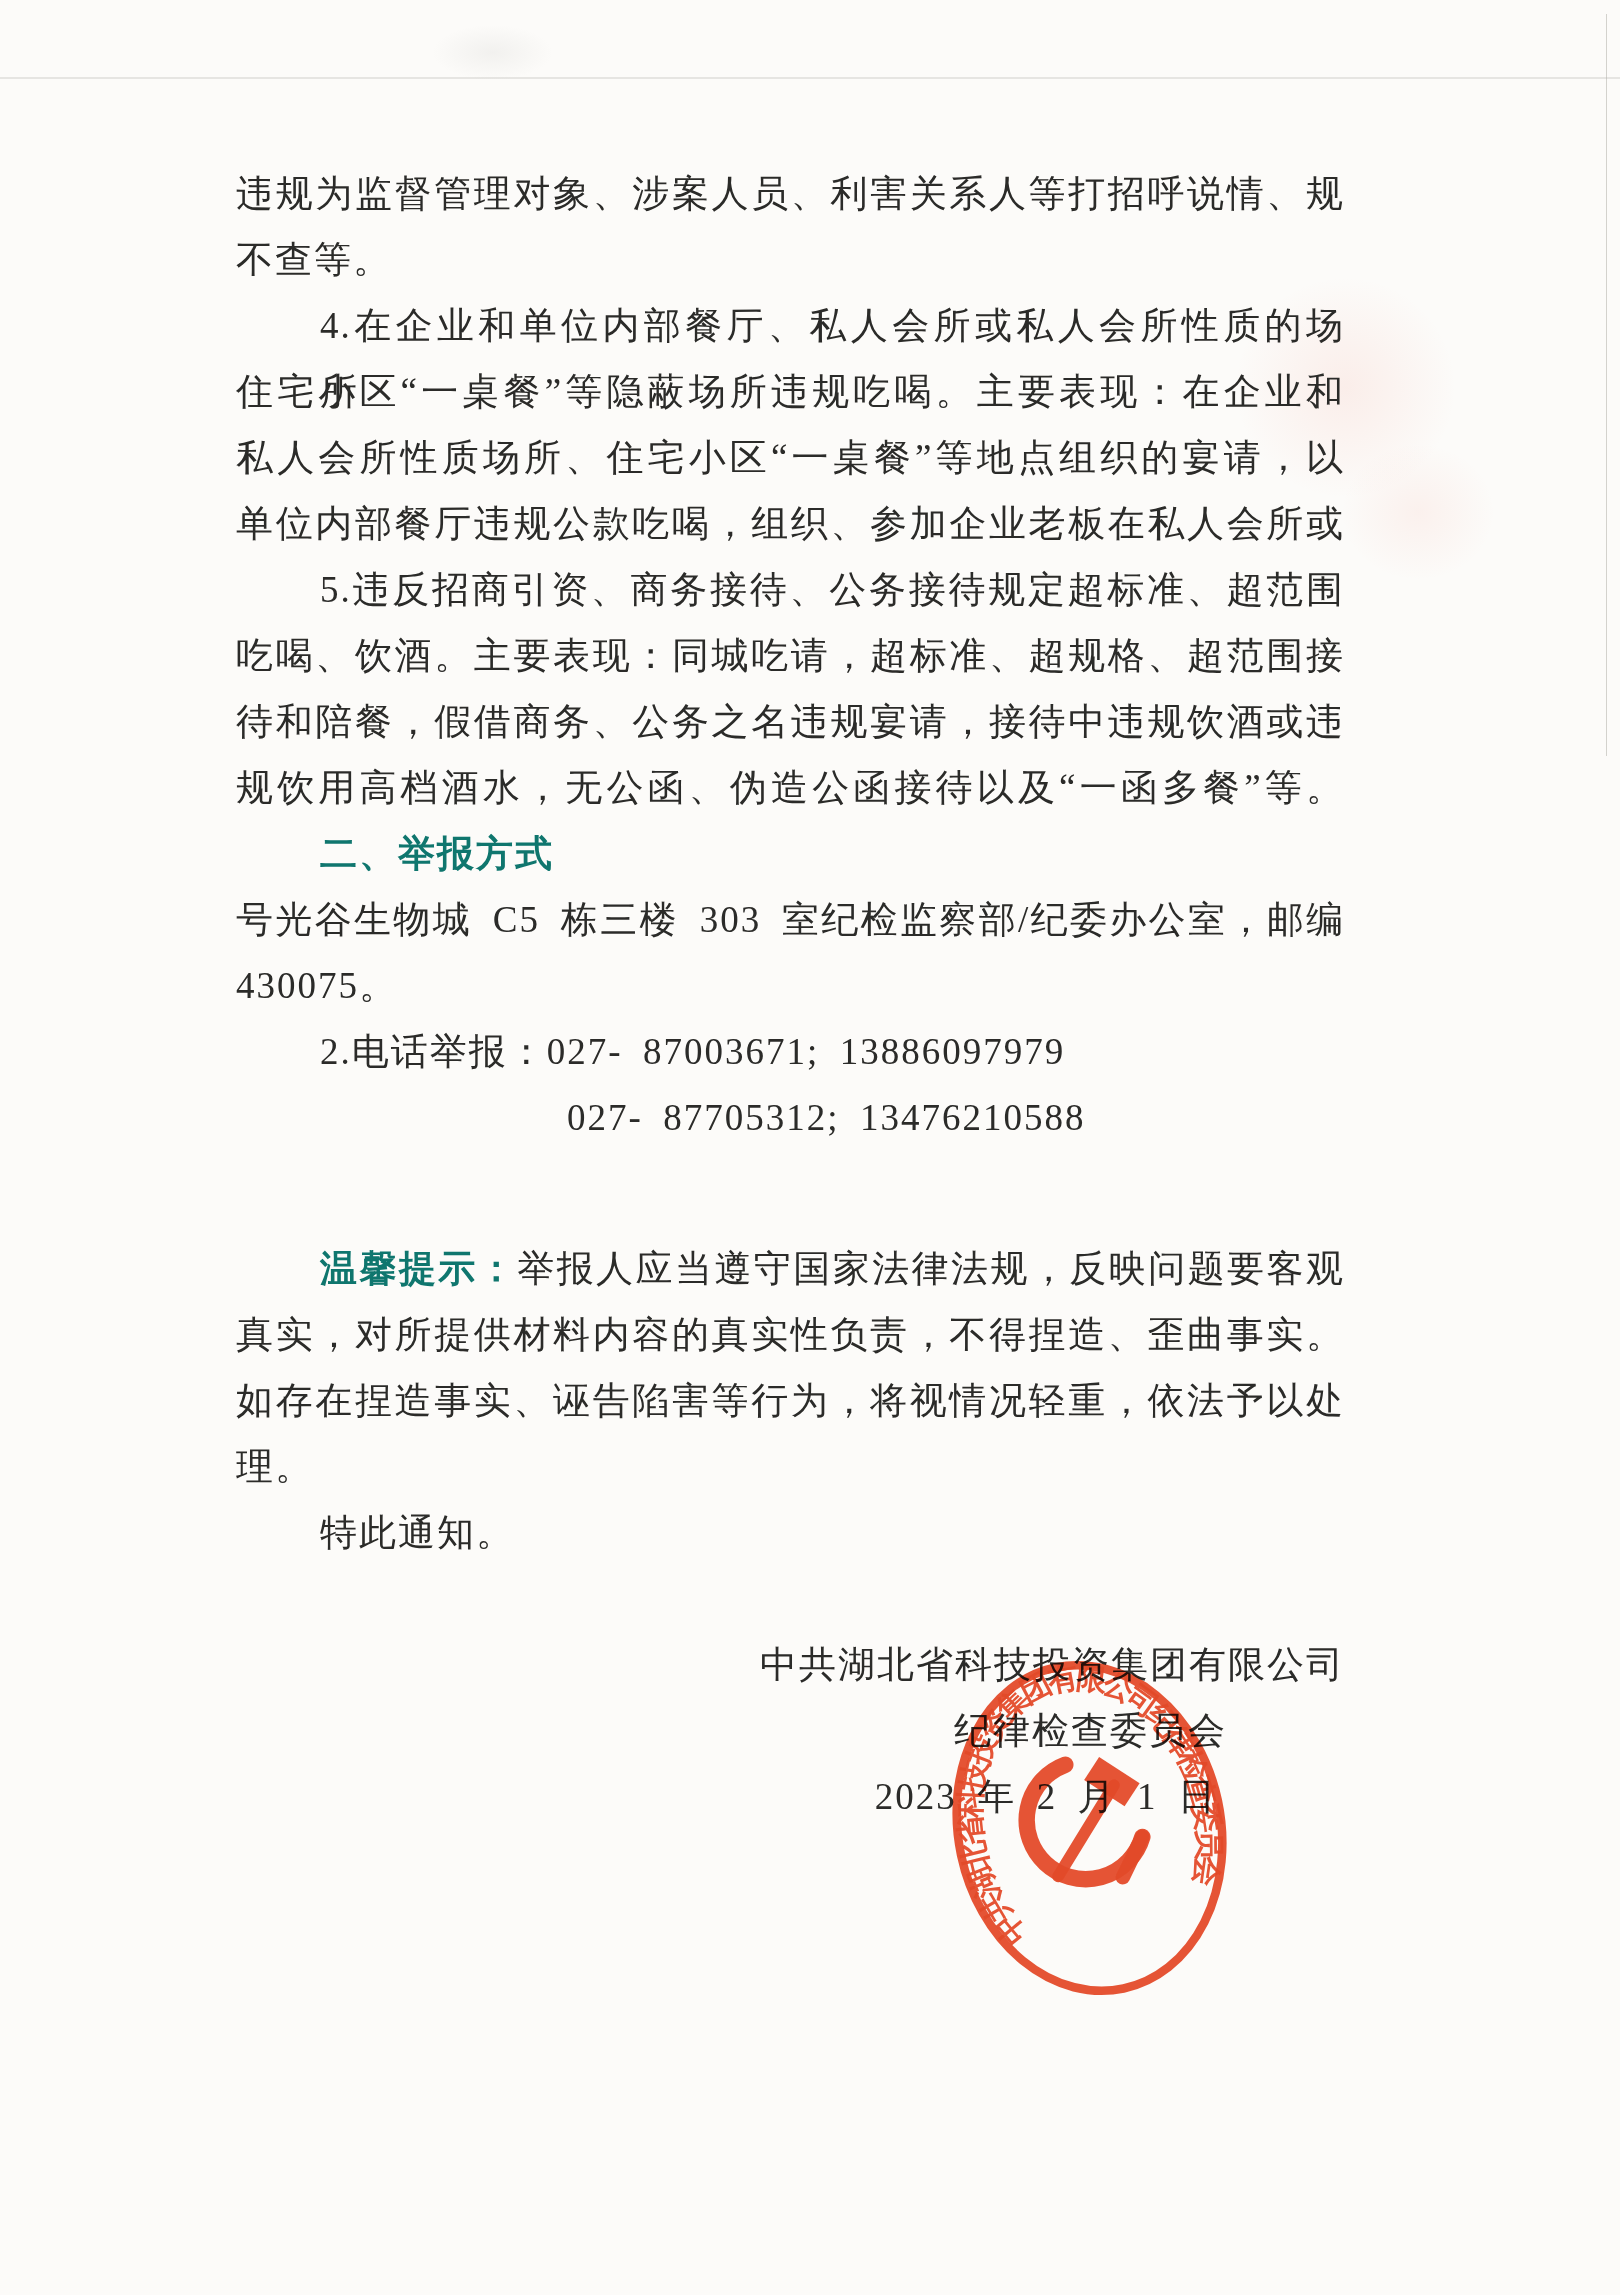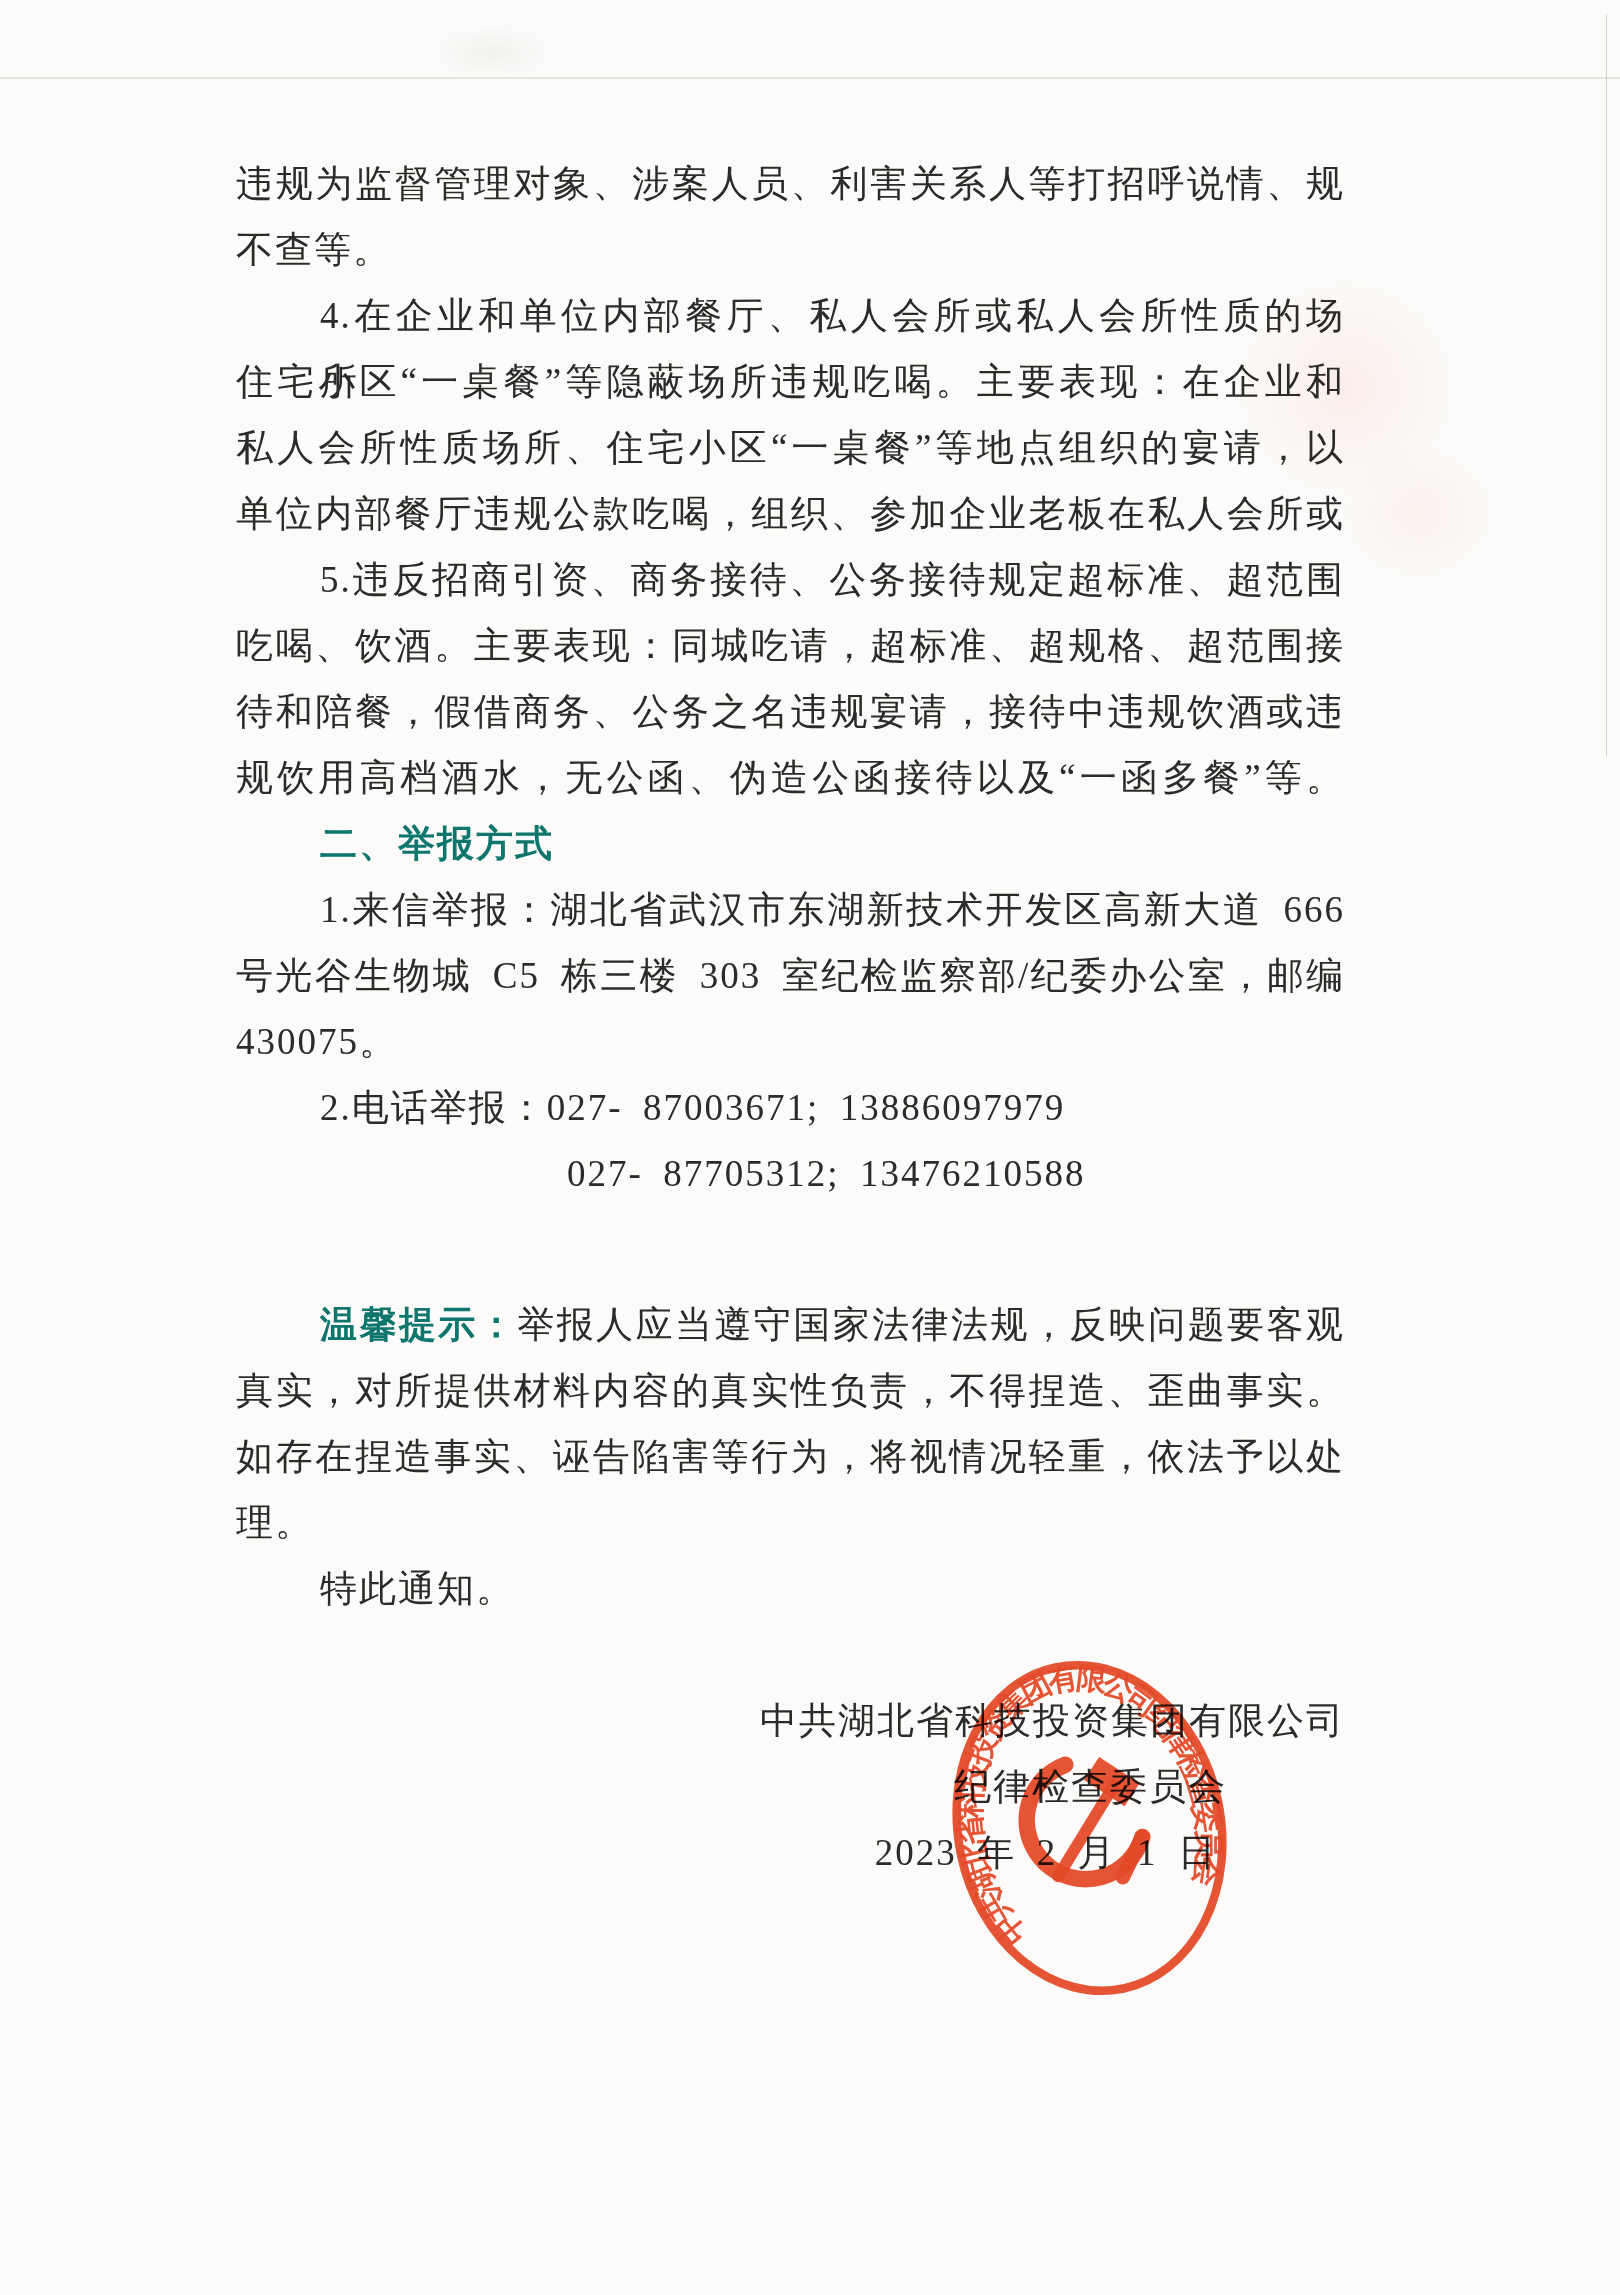--- a/index.html
+++ b/index.html
@@ -22,21 +22,21 @@
     background:rgba(176,176,170,0.55);}
   .noise{position:absolute;pointer-events:none;}
   .noise.n1{left:1175px;top:217px;width:341px;height:341px;
     background:radial-gradient(closest-side,rgba(236,118,96,0.10),rgba(236,118,96,0.0) 65%);}
   .noise.n2{left:1300px;top:407px;width:236px;height:210px;
     background:radial-gradient(closest-side,rgba(236,118,96,0.08),rgba(236,118,96,0.0) 65%);}
   .noise.n3{left:407px;top:13px;width:171px;height:79px;
     background:radial-gradient(closest-side,rgba(150,150,145,0.10),rgba(150,150,145,0.0) 70%);}
 
   .text-col{
-    position:absolute;left:236px;top:151px;width:1109px;
+    position:absolute;left:236px;top:161px;width:1109px;
   }
   .line{
     height:66px;line-height:66px;
     font-size:37px;letter-spacing:2px;word-spacing:9.2px;
     white-space:nowrap;
   }
   .jf{
     white-space:normal;
     text-align:justify;text-align-last:justify;
     text-justify:inter-character;
@@ -74,21 +74,20 @@
     <div class="line jf">私人会所性质场所、住宅小区“一桌餐”等地点组织的宴请，以</div>
     <div class="line jf">单位内部餐厅违规公款吃喝，组织、参加企业老板在私人会所或</div>
 
     <div class="line jf ind">5.违反招商引资、商务接待、公务接待规定超标准、超范围</div>
     <div class="line jf">吃喝、饮酒。主要表现：同城吃请，超标准、超规格、超范围接</div>
     <div class="line jf">待和陪餐，假借商务、公务之名违规宴请，接待中违规饮酒或违</div>
     <div class="line jf">规饮用高档酒水，无公函、伪造公函接待以及“一函多餐”等。</div>
 
     <div class="line ind bold">二、举报方式</div>
 
-    <div class="line jf ind">1.来信举报：湖北省武汉市东湖新技术开发区高新大道 666</div>
     <div class="line jf">号光谷生物城 C5 栋三楼 303 室纪检监察部/纪委办公室，邮编</div>
     <div class="line">430075。</div>
 
     <div class="line ind">2.电话举报：027- 87003671; 13886097979</div>
     <div class="line ind2">027- 87705312; 13476210588</div>
 
     <div class="line blank"></div>
 
     <div class="line jf ind"><span class="bold">温馨提示：</span><span>举报人应当遵守国家法律法规，反映问题要客观</span></div>
     <div class="line jf">真实，对所提供材料内容的真实性负责，不得捏造、歪曲事实。</div>

